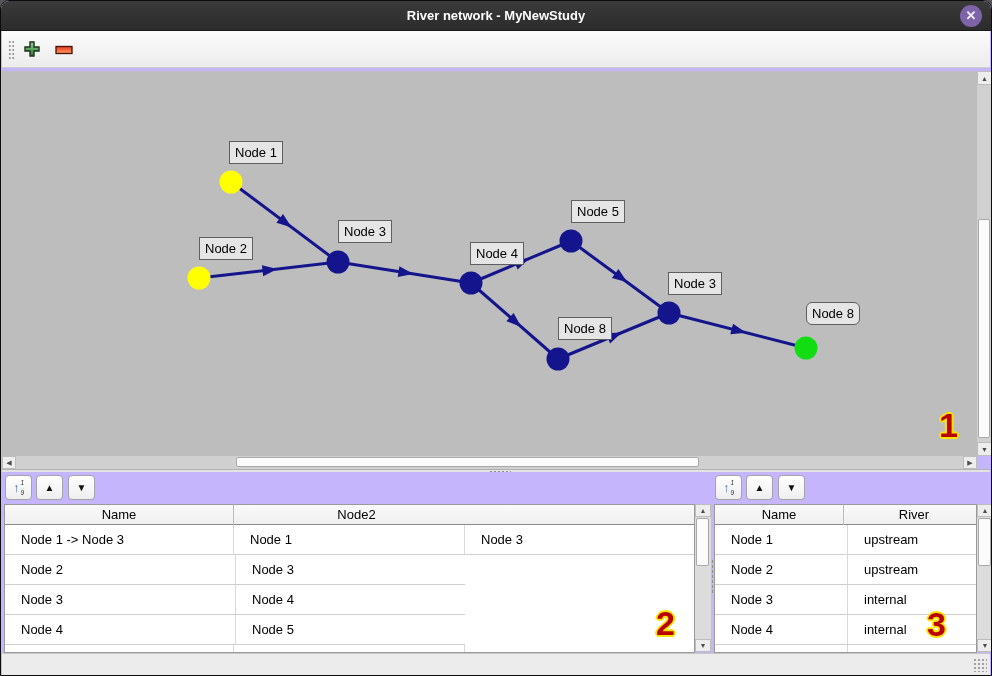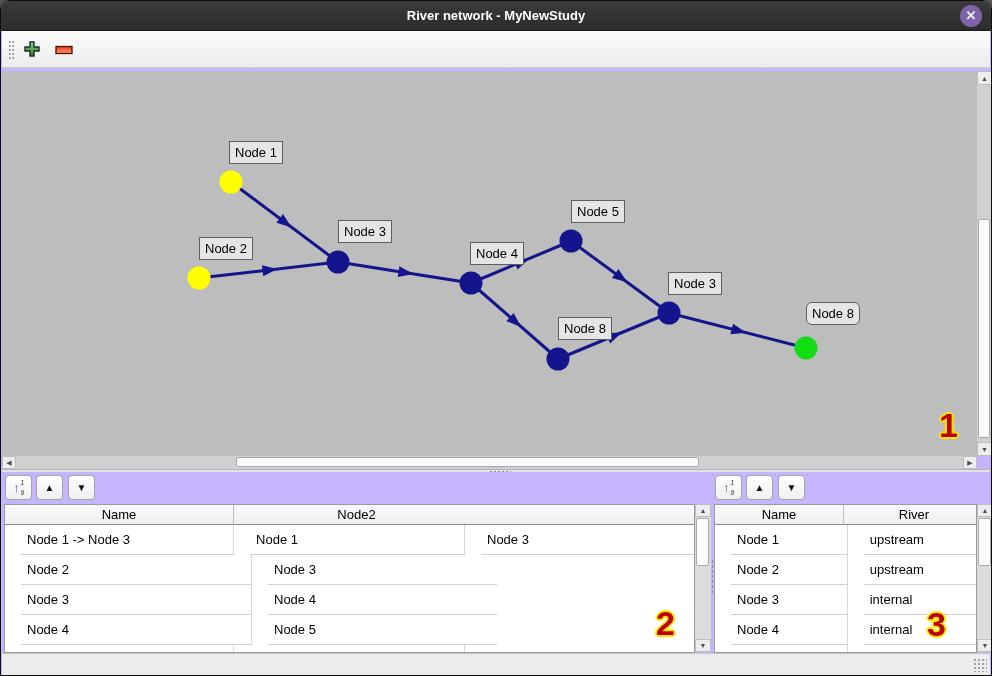--- a/index.html
+++ b/index.html
@@ -61,22 +61,22 @@
     font-style:normal;margin-left:1px;}
   
   .dtable{position:absolute;top:503px;background:#fff;border:1px solid #9b9b9b;
     overflow:hidden;height:149px;}
   .thead{display:flex;height:20px;background:linear-gradient(#fafafa,#efefef);
     border-bottom:1px solid #8a8a8a;gap:8px;}
   .th{height:20px;line-height:19px;text-align:center;border-right:1px solid #bdbdbd;
     overflow:hidden;cursor:pointer;}
   .th:last-child{border-right:none;}
   .trow{display:flex;height:30px;background:#fff;cursor:pointer;}
-  .td{height:30px;line-height:29px;padding-left:6px;border-right:1px solid #d9d9d9;
-    border-bottom:1px solid #cfcfcf;overflow:hidden;white-space:nowrap;margin-left:16px;}
+  .td{height:30px;line-height:29px;padding-left:16px;border-right:1px solid #d9d9d9;
+    border-bottom:1px solid #cfcfcf;overflow:hidden;white-space:nowrap;}
   .td:last-child{border-right:none;}
   
   .statusbar{position:absolute;left:1px;right:1px;bottom:0;height:22px;background:#ececec;
     border-top:1px solid #c6c6c6;}
   .grip{position:absolute;right:3px;bottom:3px;width:14px;height:14px;cursor:nwse-resize;
     background-image:radial-gradient(#a0a0a0 0.9px,transparent 1px);background-size:4px 4px;}
   
   .annot{position:absolute;font-size:34px;font-weight:bold;color:#bb0000;line-height:1;
     text-shadow:-2px 0 0 #ffe400,2px 0 0 #ffe400,0 -2px 0 #ffe400,0 2px 0 #ffe400,
       -1px -1px 0 #ffe400,1px -1px 0 #ffe400,-1px 1px 0 #ffe400,1px 1px 0 #ffe400;

